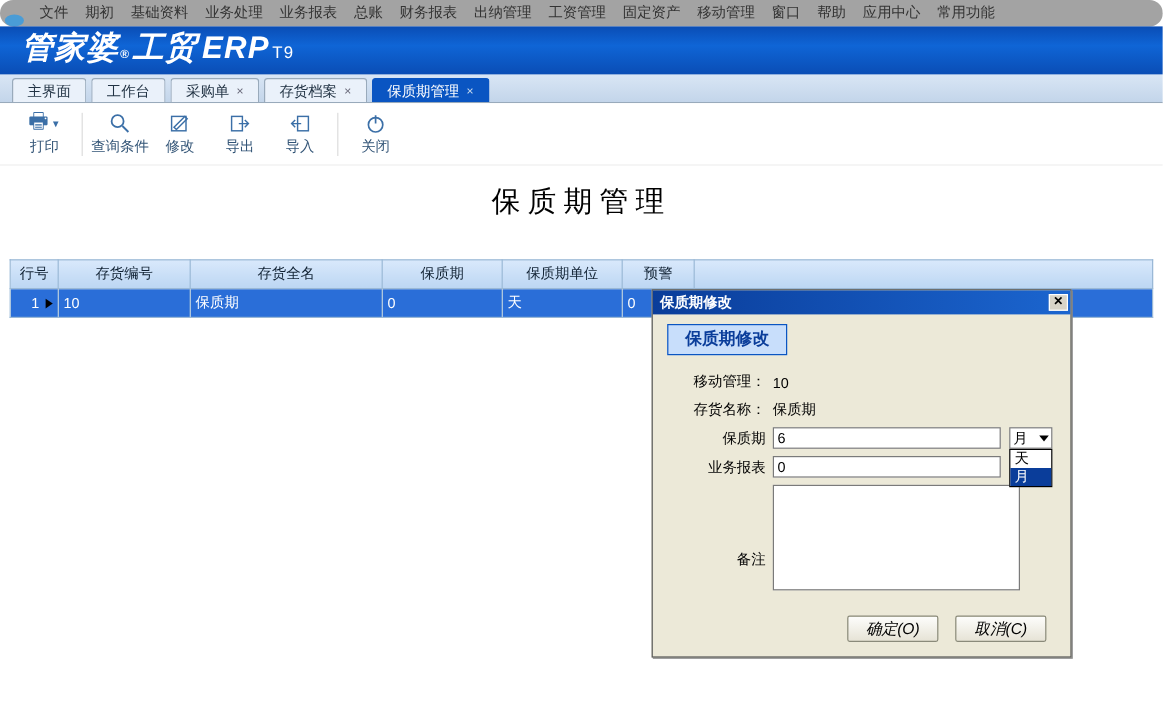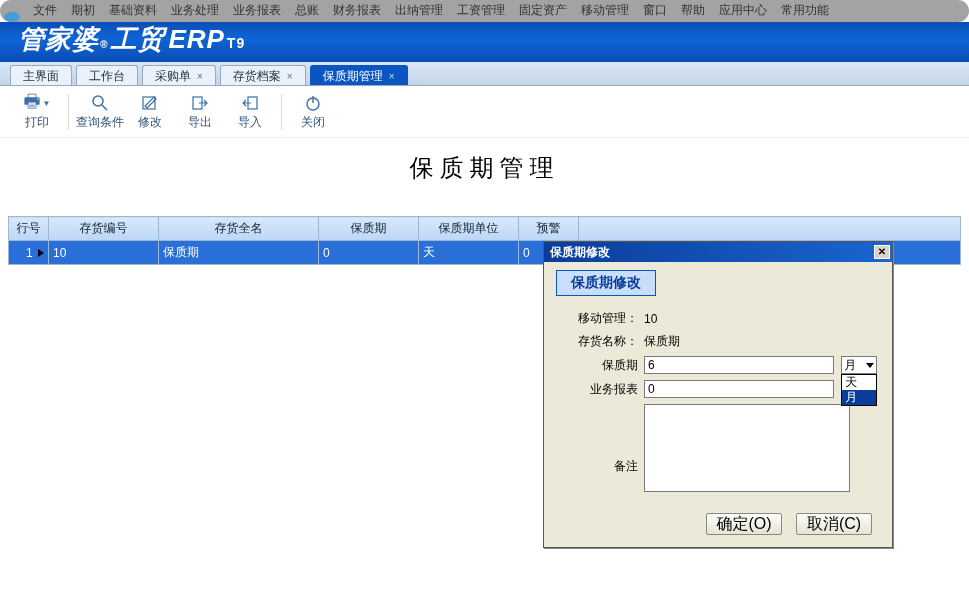--- a/index.html
+++ b/index.html
@@ -56,21 +56,21 @@
 }
 .banner .erp {
   font-weight: bold;
   margin-left: 4px;
   font-style: italic;
 }
 .banner .t9 {
   font-size: 14px;
   margin-left: 2px;
   font-style: normal;
-  font-weight: bold;
+  font-weight: normal;
 }
 .tabbar {
   height: 24px;
   background: linear-gradient(to bottom, #d9e6f5, #c3d5ea);
   display: flex;
   align-items: flex-end;
   padding-left: 10px;
   gap: 4px;
   border-bottom: 1px solid #9ab;
 }
@@ -294,22 +294,23 @@
   justify-content: flex-end;
   gap: 14px;
   padding: 12px 8px 2px 0;
 }
 .dialog .buttons button {
   width: 76px;
   height: 22px;
   background: linear-gradient(to bottom, #fdfdfb, #e6e3d6);
   border: 1px solid #8a8a7a;
   border-radius: 2px;
-  font-size: 16px;
-  cursor: default;
+  font-size: 13px;
+  cursor: default;
+  font-style: italic;
 }
 .print-dd {
   font-size: 8px;
   margin-left: 2px;
 }
 </style>
 </head>
 <body>
 
 <div class="menubar">

